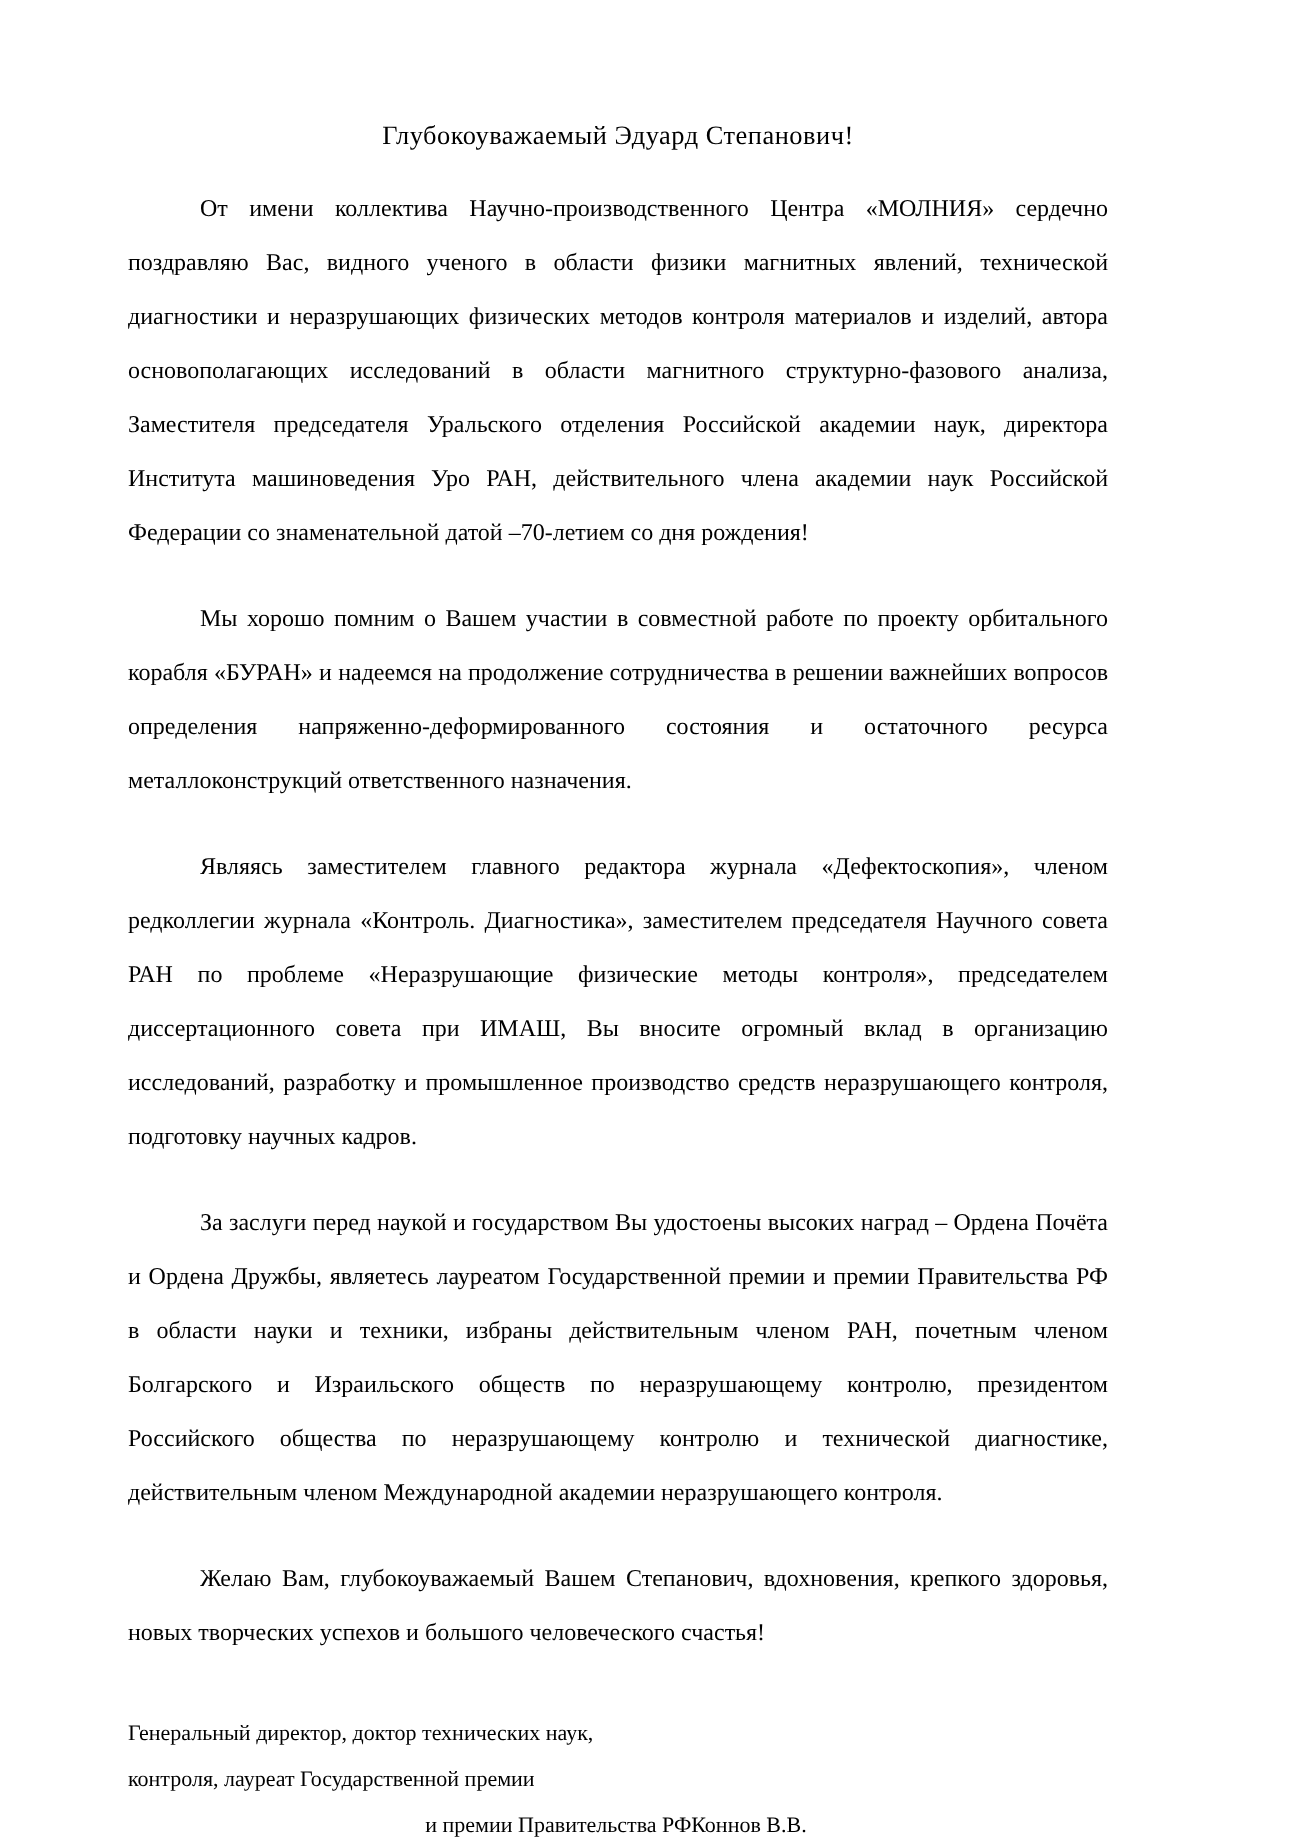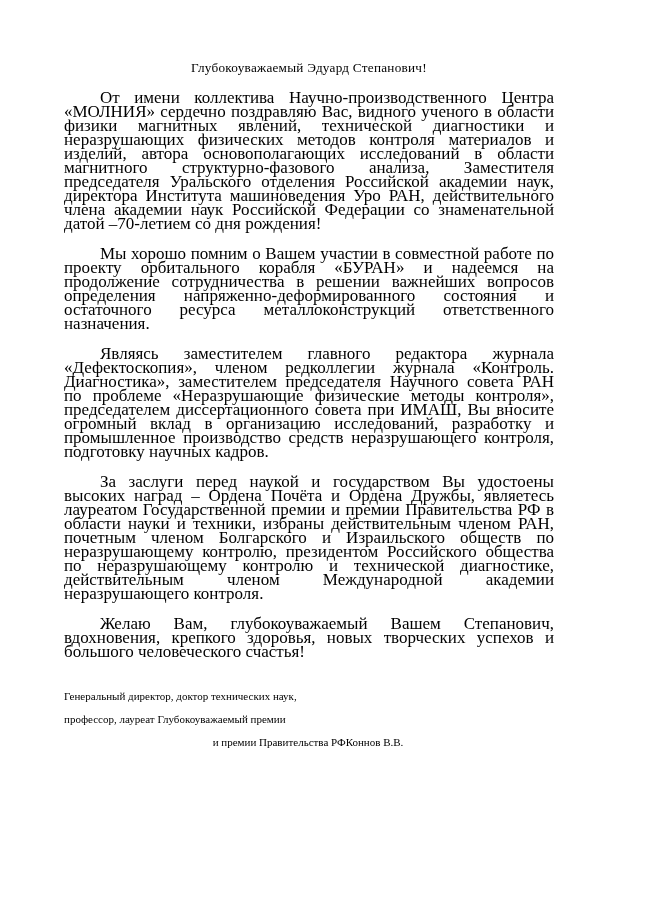--- a/index.html
+++ b/index.html
@@ -37,22 +37,22 @@
     text-align: center;
     font-size: 13.2px;
     line-height: 21.5px;
     margin: 0 0 12px 0;
     letter-spacing: 0.02em;
   }
 
   .para {
     text-align: justify;
     text-justify: inter-word;
-    font-size: 17px;
-    line-height: 14px;
+    font-size: 12px;
+    line-height: 27px;
     margin: 0;
     text-indent: 36px;
     hyphens: none;
   }
 
   .para + .para {
     margin-top: 16px;
   }
 
   .signature-block {
@@ -91,21 +91,21 @@
     <p class="para">Мы хорошо помним о Вашем участии в совместной работе по проекту орбитального корабля «БУРАН» и надеемся на продолжение сотрудничества в решении важнейших вопросов определения напряженно-деформированного состояния и остаточного ресурса металлоконструкций ответственного назначения.</p>
 
     <p class="para">Являясь заместителем главного редактора журнала «Дефектоскопия», членом редколлегии журнала «Контроль. Диагностика», заместителем председателя Научного совета РАН по проблеме «Неразрушающие физические методы контроля», председателем диссертационного совета при ИМАШ, Вы вносите огромный вклад в организацию исследований, разработку и промышленное производство средств неразрушающего контроля, подготовку научных кадров.</p>
 
     <p class="para">За заслуги перед наукой и государством Вы удостоены высоких наград – Ордена Почёта и Ордена Дружбы, являетесь  лауреатом  Государственной премии и премии Правительства РФ в области науки и техники, избраны действительным членом РАН, почетным членом Болгарского и Израильского обществ по неразрушающему контролю, президентом Российского общества по неразрушающему контролю и технической диагностике,  действительным членом Международной академии неразрушающего контроля.</p>
 
     <p class="para"> Желаю Вам, глубокоуважаемый Вашем Степанович, вдохновения, крепкого здоровья, новых творческих успехов и большого человеческого счастья!</p>
 
     <div class="signature-block">
       <div class="sig-line">Генеральный директор, доктор технических наук,</div>
-      <div class="sig-line">профессор, лауреат Глубокоуважаемый премии</div>
+      <div class="sig-line">контроля, лауреат Государственной премии</div>
       <div class="sig-last">
         <span class="sig-line">и премии Правительства РФ</span>
         <span class="sig-name">Коннов В.В.</span>
       </div>
     </div>
 
   </div>
 </div>
 
 </body></html>

